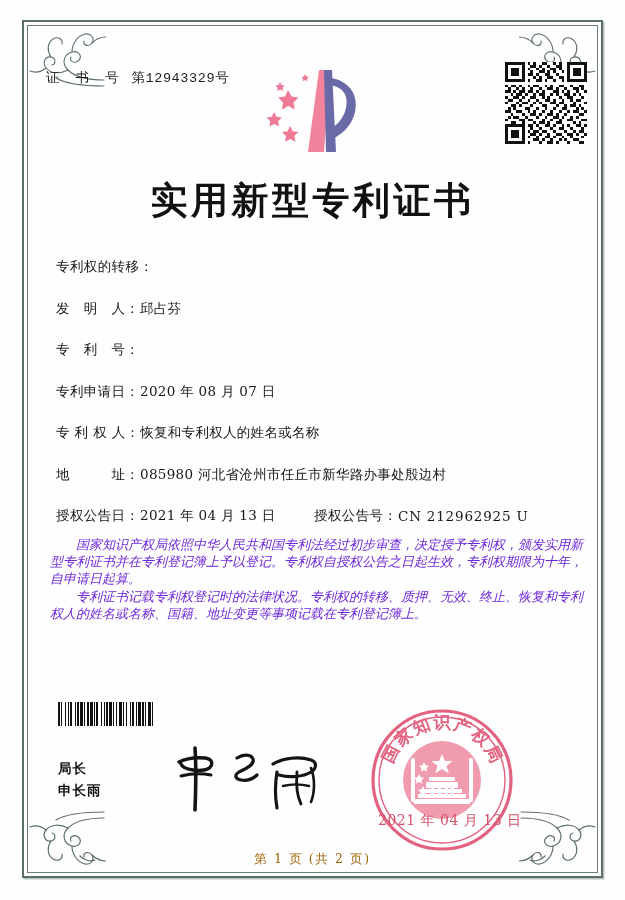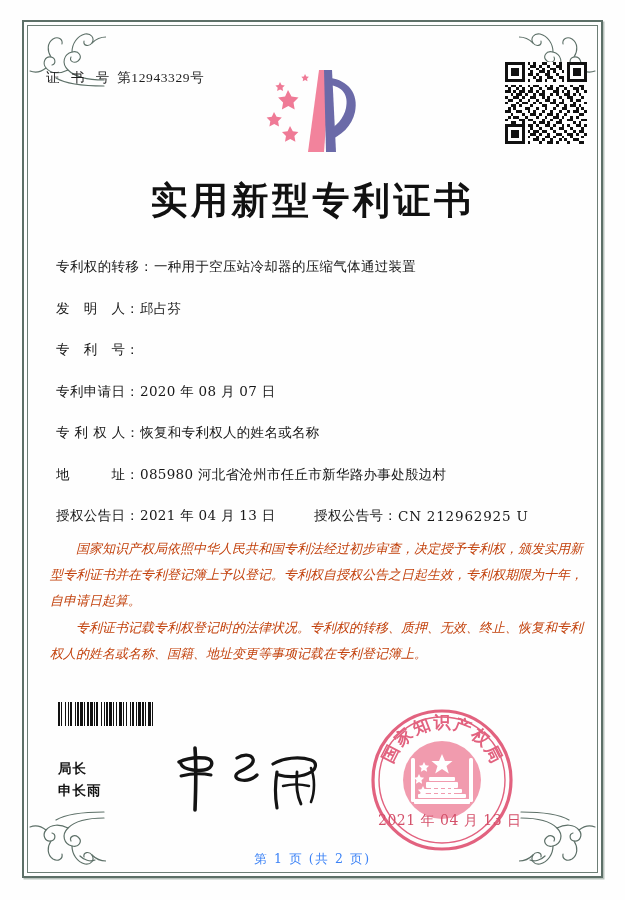--- a/index.html
+++ b/index.html
@@ -37,21 +37,21 @@
   .corner svg { width: 100%; height: 100%; display: block; }
   .corner-tl { left: 20px; top: 18px; }
   .corner-tr { right: 20px; top: 18px; transform: scaleX(-1); }
   .corner-bl { left: 20px; bottom: 20px; transform: scaleY(-1); }
   .corner-br { right: 20px; bottom: 20px; transform: scale(-1,-1); }
 
   
   .cert-no {
     position: absolute;
     left: 46px; top: 69px;
-    font-family: Liberation Serif, serif;
+    font-family: Liberation Mono, monospace;
     font-size: 13.5px;
     color: #1d1d1d;
     letter-spacing: 0.6px;
     white-space: nowrap;
   }
   .cert-no .lbl { letter-spacing: 4px; }
 
   .logo { position: absolute; left: 258px; top: 62px; width: 104px; height: 100px; }
   .logo svg { width: 100%; height: 100%; display: block; }
 
@@ -102,22 +102,22 @@
   .row-split { display: flex; align-items: baseline; }
   .row-split .left { flex: 0 0 258px; display: flex; }
   .row-split .right { flex: 1 1 auto; display: flex; align-items: center; }
 
   
   .body-text {
     position: absolute;
     left: 50px; right: 42px; top: 536px;
     font-family: "DejaVu Serif", serif;
     font-size: 13px;
-    line-height: 26px;
-    color: #c2410c;
+    line-height: 17px;
+    color: #6d28d9;
     font-style: italic;
     text-align: justify;
   }
   .body-text p { text-indent: 26px; margin-bottom: 1px; }
 
   
   .barcode {
     position: absolute;
     left: 58px; top: 702px;
     width: 178px; height: 24px;
@@ -163,21 +163,21 @@
     white-space: nowrap;
   }
 
   
   .footer {
     position: absolute;
     left: 0; right: 0; bottom: 32px;
     text-align: center;
     font-family: "DejaVu Serif", serif;
     font-size: 12.5px;
-    color: #3b82f6;
+    color: #a16207;
     letter-spacing: 1.6px;
   }
 </style>
 </head>
 <body>
 
 <div class="page">
 
   <div class="border-outer"></div>
   <div class="border-inner"></div>
@@ -302,21 +302,20 @@
     </svg>
   </div>
 
   <div class="title">实用新型专利证书</div>
 
   <div class="fields">
 
     <div class="field-row">
       <span class="field-label sp1">专利权的转移</span>
       <span class="colon">：</span>
-      <span class="field-value">一种用于空压站冷却器的压缩气体通过装置</span>
     </div>
 
     <div class="field-row">
       <span class="field-label sp1">发　明　人</span>
       <span class="colon">：</span>
       <span class="field-value">邱占芬</span>
     </div>
 
     <div class="field-row">
       <span class="field-label sp1">专　利　号</span>

